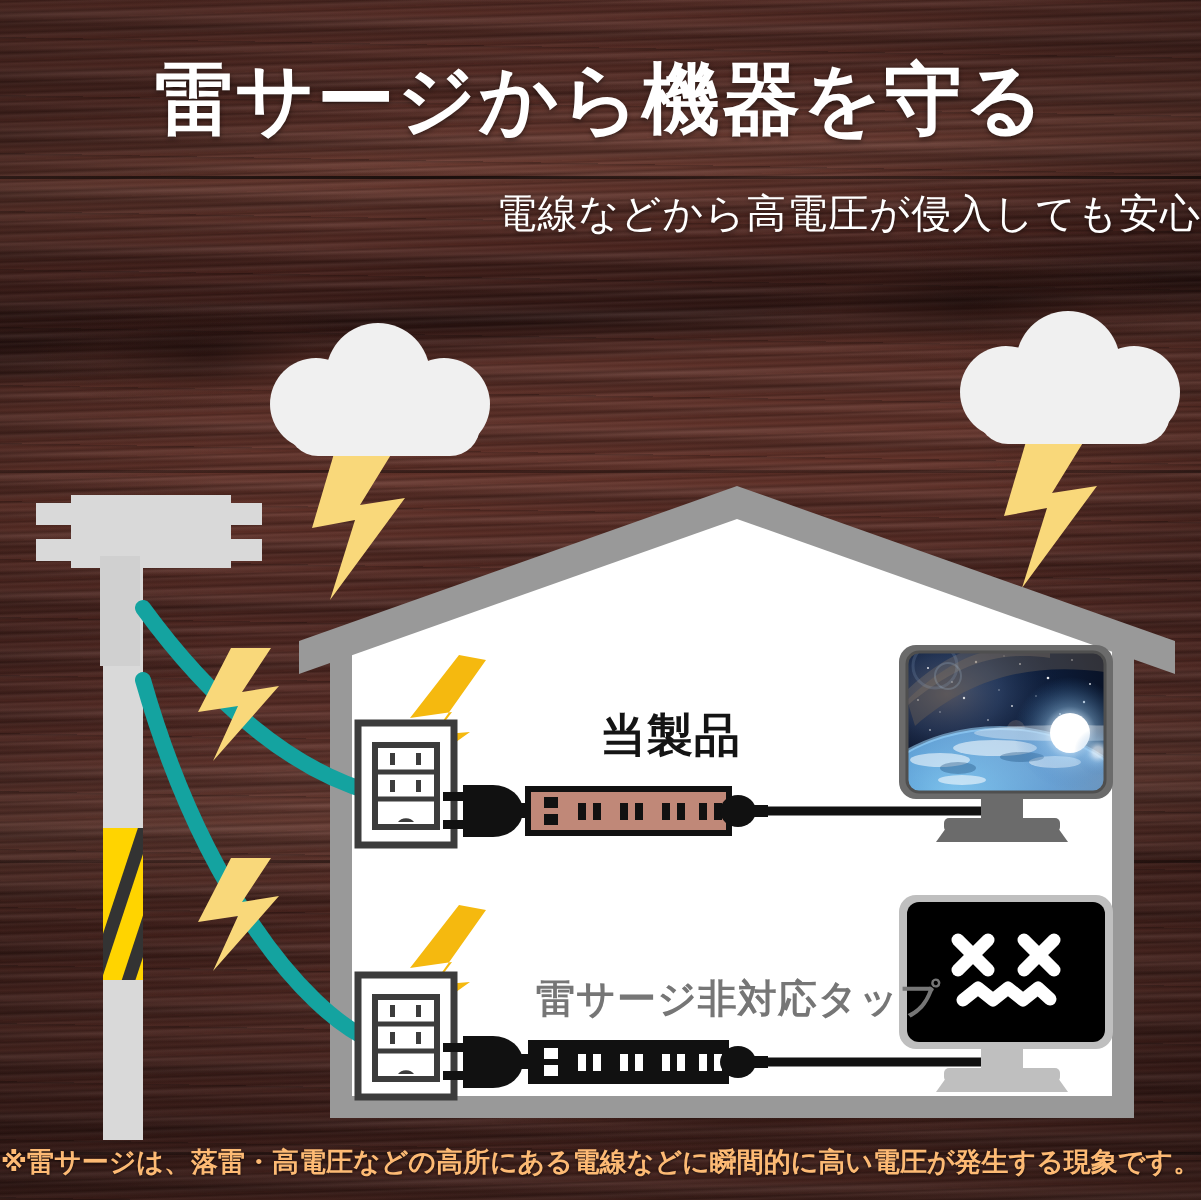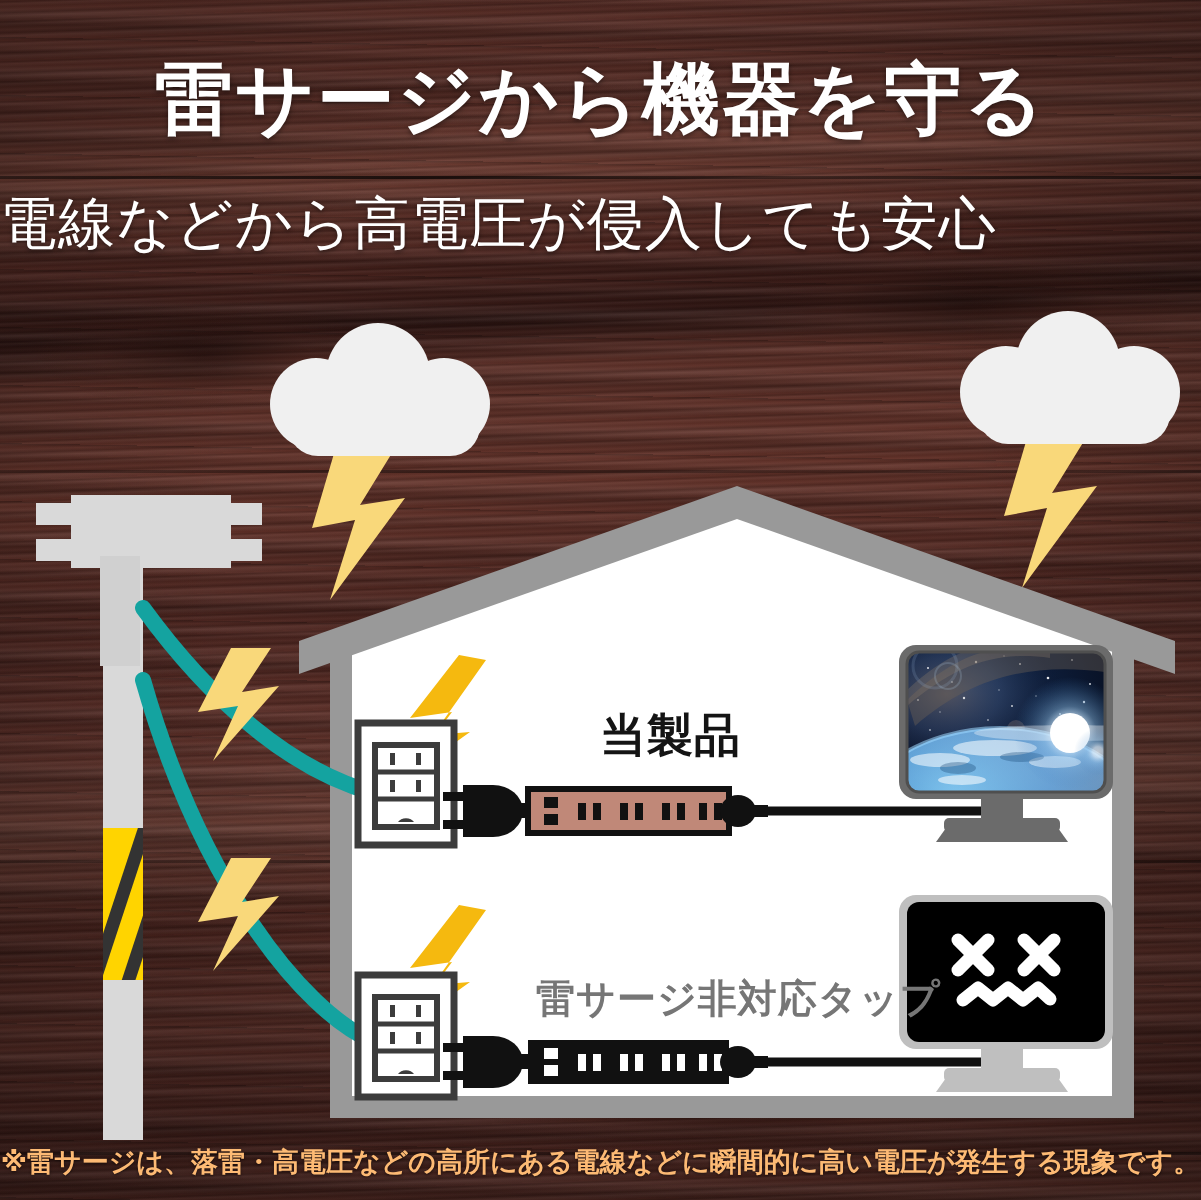--- a/index.html
+++ b/index.html
@@ -94,23 +94,23 @@
     font-weight: bold;
     letter-spacing: 2px;
     line-height: 1.06;
     text-shadow: 0 2px 5px rgba(0,0,0,0.45);
     white-space: nowrap;
   }
   .subhead {
     position: absolute;
     left: 0; right: 0;
     top: 186px;
-    text-align: left;
+    text-align: right;
     color: #ffffff;
-    font-size: 57px;
+    font-size: 40px;
     font-weight: normal;
     letter-spacing: 1px;
     text-shadow: 0 2px 4px rgba(0,0,0,0.40);
     white-space: nowrap;
   }
   .footnote {
     position: absolute;
     left: 0; right: 0;
     bottom: 20px;
     text-align: center;

